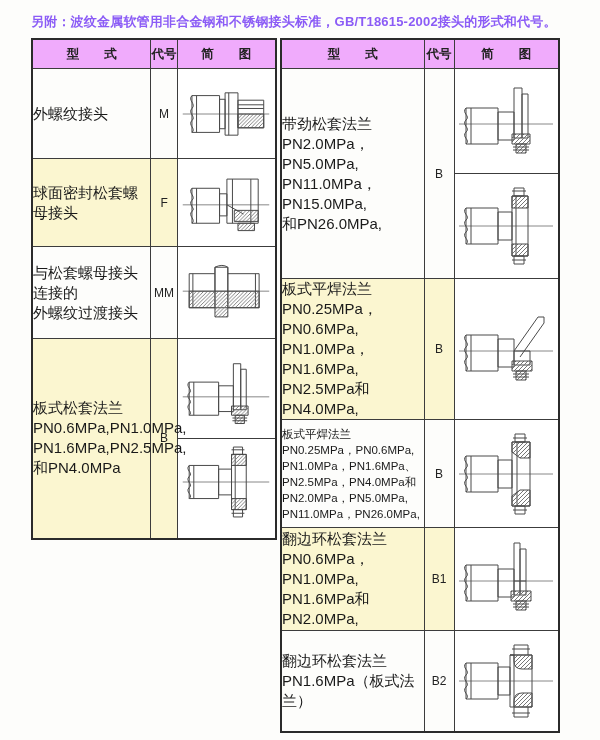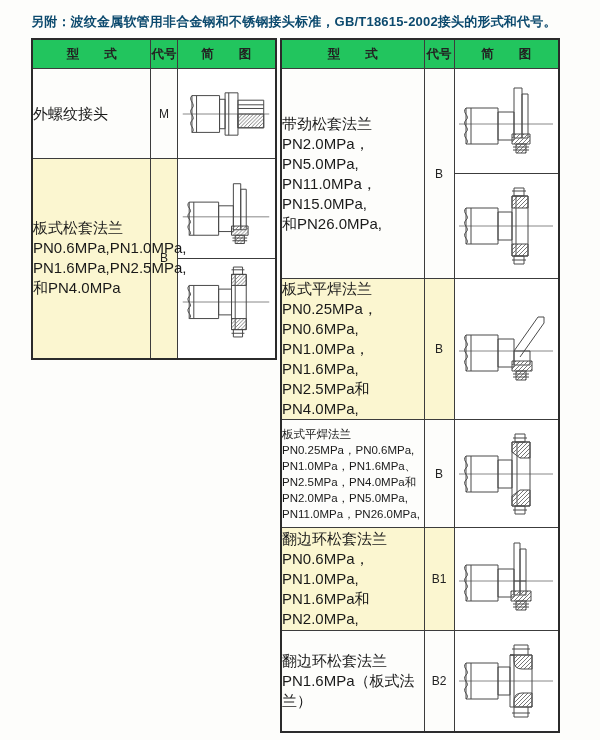--- a/index.html
+++ b/index.html
@@ -9,40 +9,40 @@
     font-family:"Liberation Sans","DejaVu Sans",sans-serif;
     color:#1a1a1a;
     position:relative;
     overflow:hidden;
   }
   .page-title{
     margin:13px 0 7px 31px;
     font-size:13px;
     font-weight:bold;
     letter-spacing:.2px;
-    color:#0c4a6e;
+    color:#8b5cf6;
   }
   .tables{
     display:flex;
     margin-left:31px;
     align-items:flex-start;
   }
   table.t{
     border-collapse:collapse;
     table-layout:fixed;
     border:2px solid #2b2b2b;
   }
   table.t + table.t{ margin-left:3px; }
   .t th,.t td{
     border:1.5px solid #3c3c3c;
     padding:0;
     vertical-align:middle;
   }
   .t th{
-    background:#22c55e;
+    background:#f0abfc;
     font-size:12.5px;
     font-weight:bold;
     height:28px;
     text-align:center;
     color:#222;
   }
   .type-cell{
     font-size:15px;
     line-height:20px;
     padding:4px 4px 4px 8px;
@@ -108,20 +108,60 @@
               <path class="ln" d="M13 16 c-5 5 5 9 0 14 c-5 5 5 9 0 13 c-5 5 5 9 0 13"></path>
               <rect class="ln" x="13" y="16" width="30" height="40"></rect>
               <line class="ln" x1="18" y1="16" x2="18" y2="56"></line>
               <rect class="ln" x="43" y="20" width="6" height="32"></rect>
               <rect class="ln" x="49" y="13" width="14" height="46"></rect>
               <line class="ln" x1="53" y1="13" x2="53" y2="59"></line>
               <rect class="ln" x="63" y="21" width="28" height="30"></rect>
               <line class="ln" x1="63" y1="26" x2="91" y2="26"></line>
               <line class="ln" x1="63" y1="30" x2="91" y2="30"></line>
               <rect class="ht" x="63" y="36" width="28" height="15"></rect>
+            </svg>
+          </div>
+        </td>
+      </tr>
+      <tr class="hl-row" style="height:88px">
+        <td class="type-cell hl">球面密封松套螺母接头</td>
+        <td class="code-cell hl">F</td>
+        <td class="diag-cell">
+          <div class="diag" style="height:86px">
+            <svg class="fig" width="92" height="68" viewBox="0 0 100 72">
+              <line class="cl" x1="3" y1="38" x2="97" y2="38"></line>
+              <path class="ln" d="M13 20 c-5 5 5 9 0 13 c-5 5 5 9 0 12 c-5 5 5 9 0 13"></path>
+              <rect class="ln" x="13" y="20" width="30" height="38"></rect>
+              <line class="ln" x1="18" y1="20" x2="18" y2="58"></line>
+              <rect class="ln" x="43" y="26" width="8" height="24"></rect>
+              <rect class="ln" x="51" y="10" width="34" height="48"></rect>
+              <line class="ln" x1="57" y1="10" x2="57" y2="58"></line>
+              <line class="ln" x1="77" y1="10" x2="77" y2="58"></line>
+              <path class="ln" d="M51 38 L69 48"></path>
+              <rect class="ht" x="59" y="44" width="26" height="12"></rect>
+              <rect class="ht" x="63" y="58" width="18" height="8"></rect>
+            </svg>
+          </div>
+        </td>
+      </tr>
+      <tr style="height:92px">
+        <td class="type-cell">与松套螺母接头连接的
+外螺纹过渡接头</td>
+        <td class="code-cell">MM</td>
+        <td class="diag-cell">
+          <div class="diag" style="height:90px">
+            <svg class="fig" width="92" height="72" viewBox="0 0 100 72">
+              <line class="cl" x1="3" y1="34" x2="97" y2="34"></line>
+              <rect class="ln" x="10" y="15" width="28" height="37"></rect>
+              <line class="ln" x1="14" y1="15" x2="14" y2="52"></line>
+              <path class="ln" d="M38 15 L38 8 q8 -4 14 0 L52 15"></path>
+              <rect class="ln" x="38" y="8" width="14" height="44"></rect>
+              <rect class="ln" x="52" y="15" width="34" height="37"></rect>
+              <line class="ln" x1="82" y1="15" x2="82" y2="52"></line>
+              <path class="ht" d="M10 34 L86 34 L86 52 L52 52 L52 62 L38 62 L38 52 L10 52 Z"></path>
             </svg>
           </div>
         </td>
       </tr>
       <tr style="height:200px">
         <td class="type-cell hl">板式松套法兰
 PN0.6MPa,PN1.0MPa,
 PN1.6MPa,PN2.5MPa,
 和PN4.0MPa</td>
         <td class="code-cell hl">B</td>

